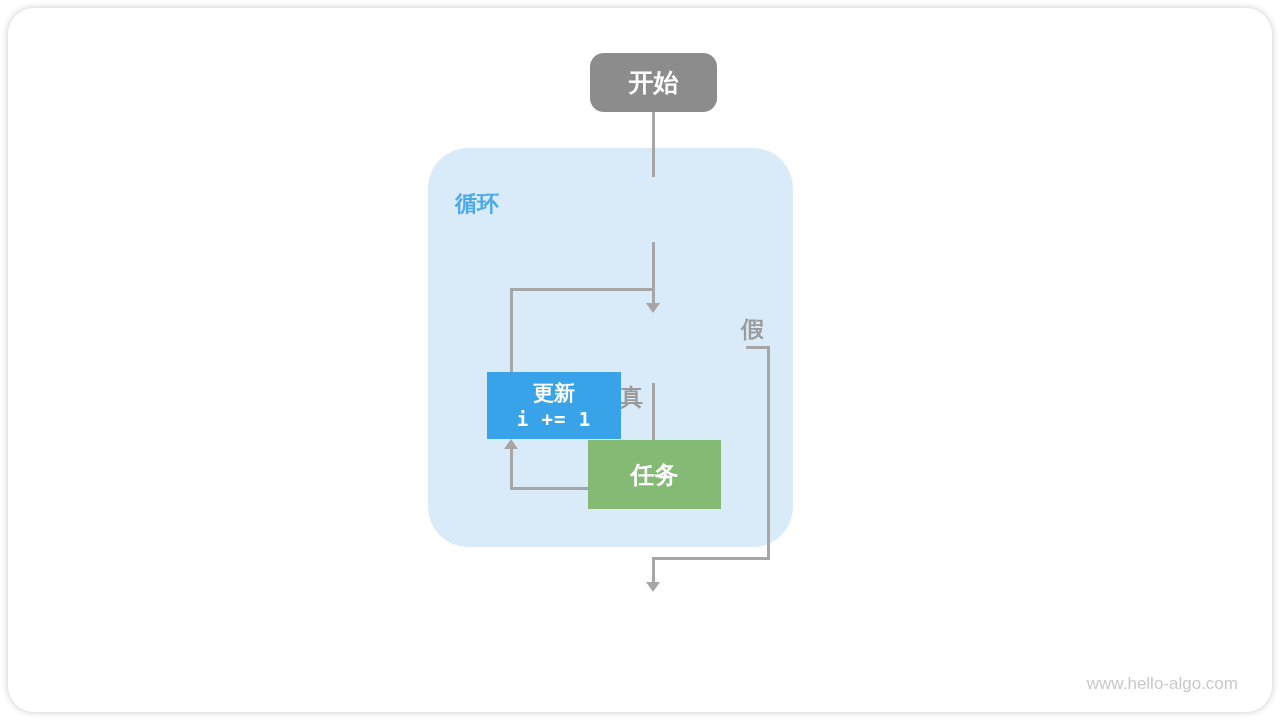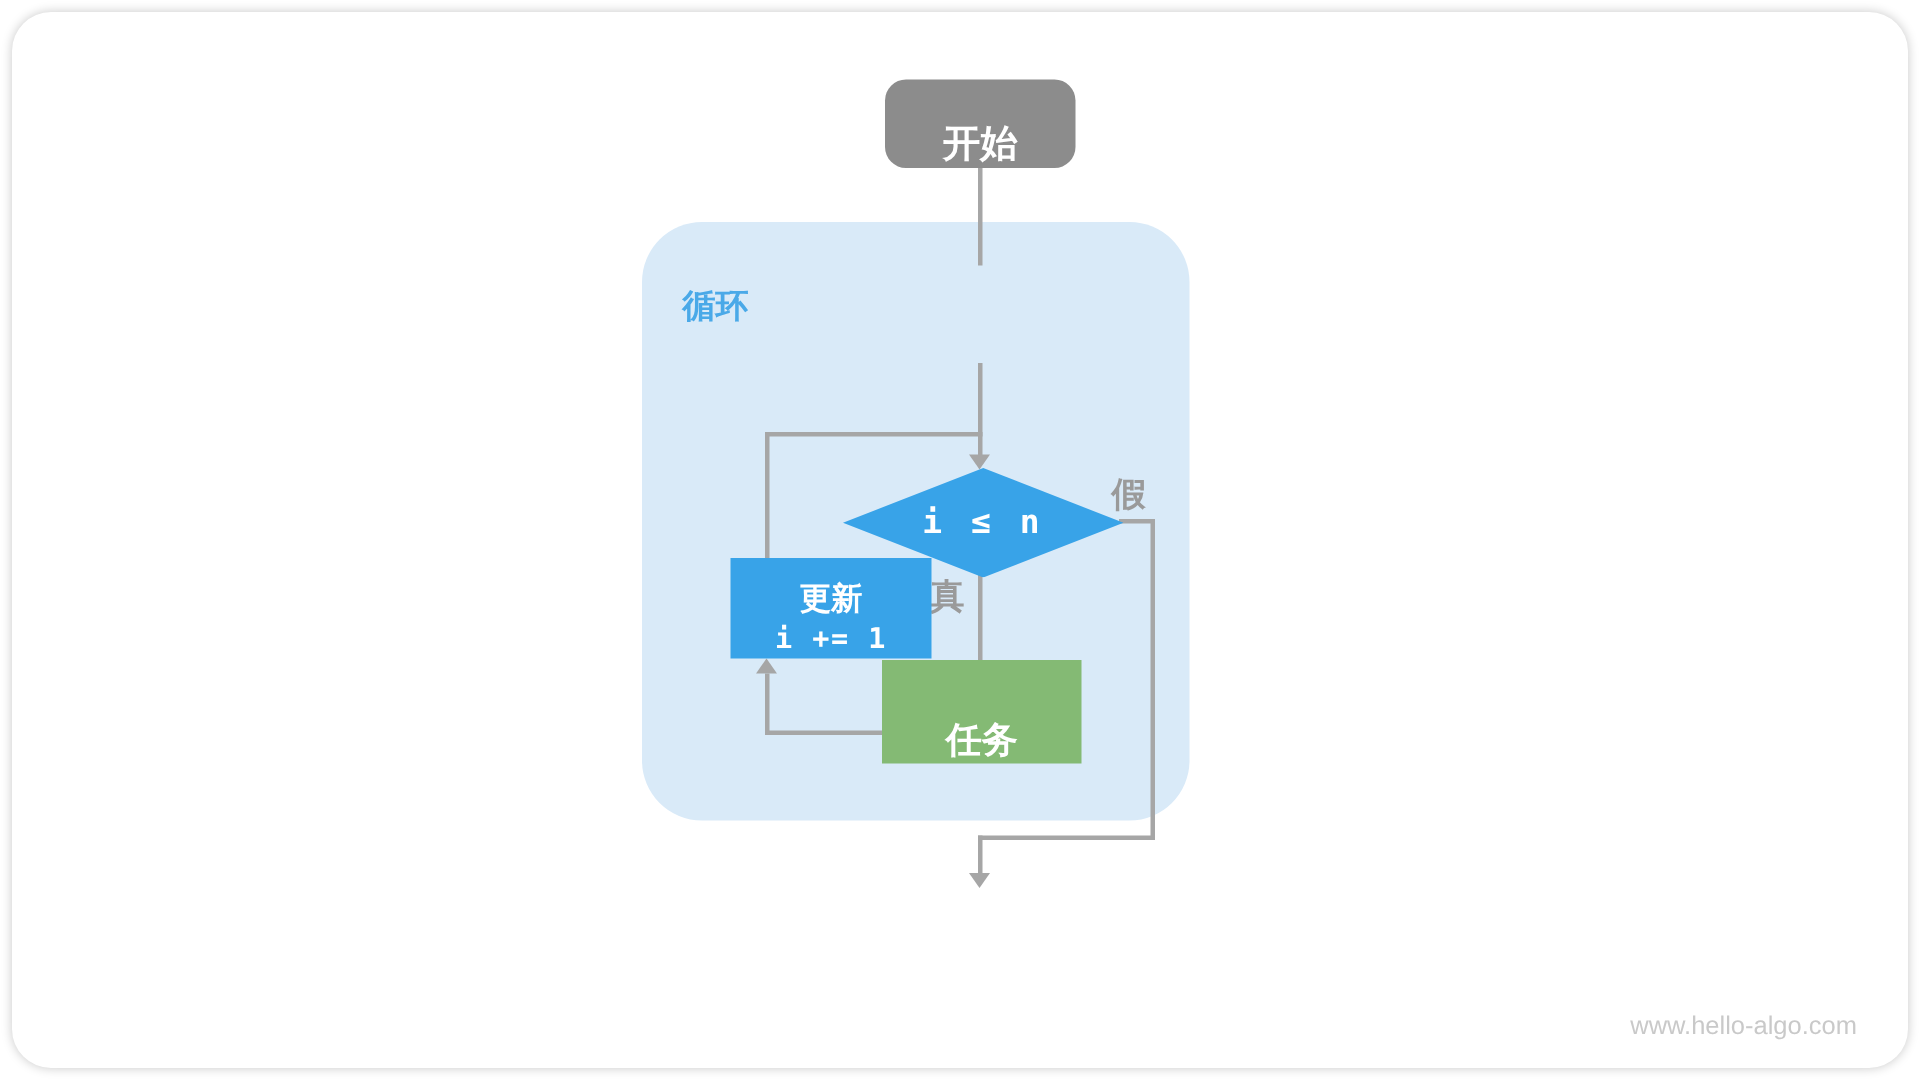--- a/index.html
+++ b/index.html
@@ -12,21 +12,21 @@
     background: #ffffff;
     border-radius: 26px;
     box-shadow: 0 0 7px rgba(0,0,0,0.22);
   }
 
   .node {
     position: absolute;
     display: flex;
     flex-direction: column;
     align-items: center;
-    justify-content: flex-end;
+    justify-content: center;
     color: #ffffff;
     font-weight: bold;
     text-align: center;
     line-height: 1.25;
   }
 
   .node-gray  { background: #8c8c8c; border-radius: 14px; font-size: 25px; }
   .node-blue  { background: #38a3e8; font-size: 21px; }
   .node-green { background: #84ba74; font-size: 24px; }
 
@@ -128,23 +128,20 @@
   <div class="arrow-up" style="left:496px; top:431px;"></div>
 
   <div class="edge-label" style="left:733px; top:306px;">假</div>
   <div class="edge-label" style="left:612px; top:374px;">真</div>
 
   <div class="node node-gray" style="left:582px; top:45px; width:127px; height:59px;">
     <span>开始</span>
   </div>
 
 
-  <div class="diamond" style="left:554px; top:304px;">
-    <span>i ≤ n</span>
-  </div>
 
   <div class="node node-blue" style="left:435px; top:364px; width:134px; height:67px;margin-left:44px;">
     <span>更新</span>
     <span class="code-line">i += 1</span>
   </div>
 
   <div class="node node-green" style="left:580px; top:432px; width:133px; height:69px;">
     <span>任务</span>
   </div>
 

